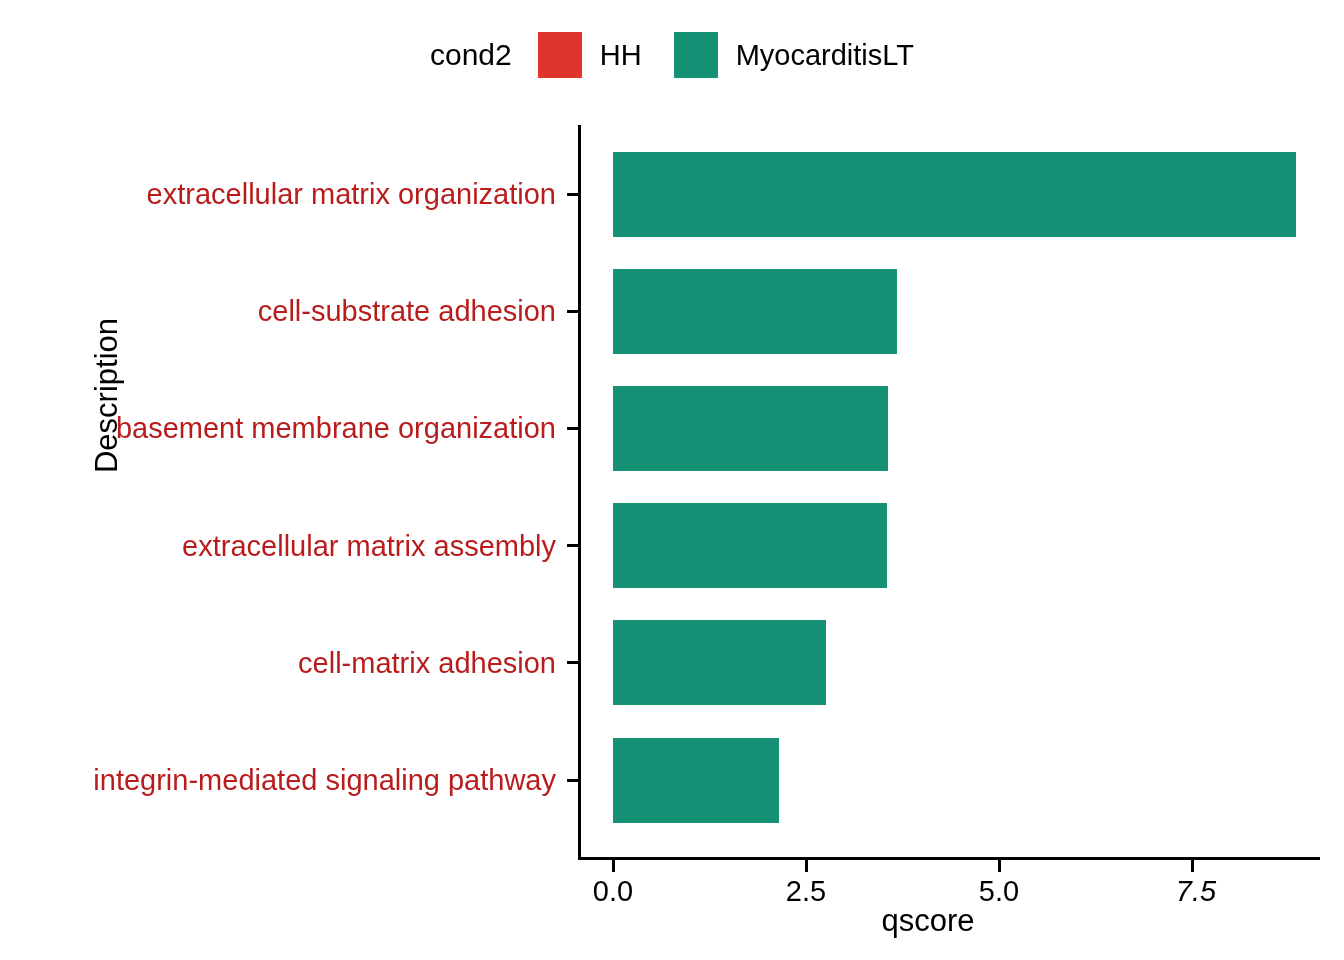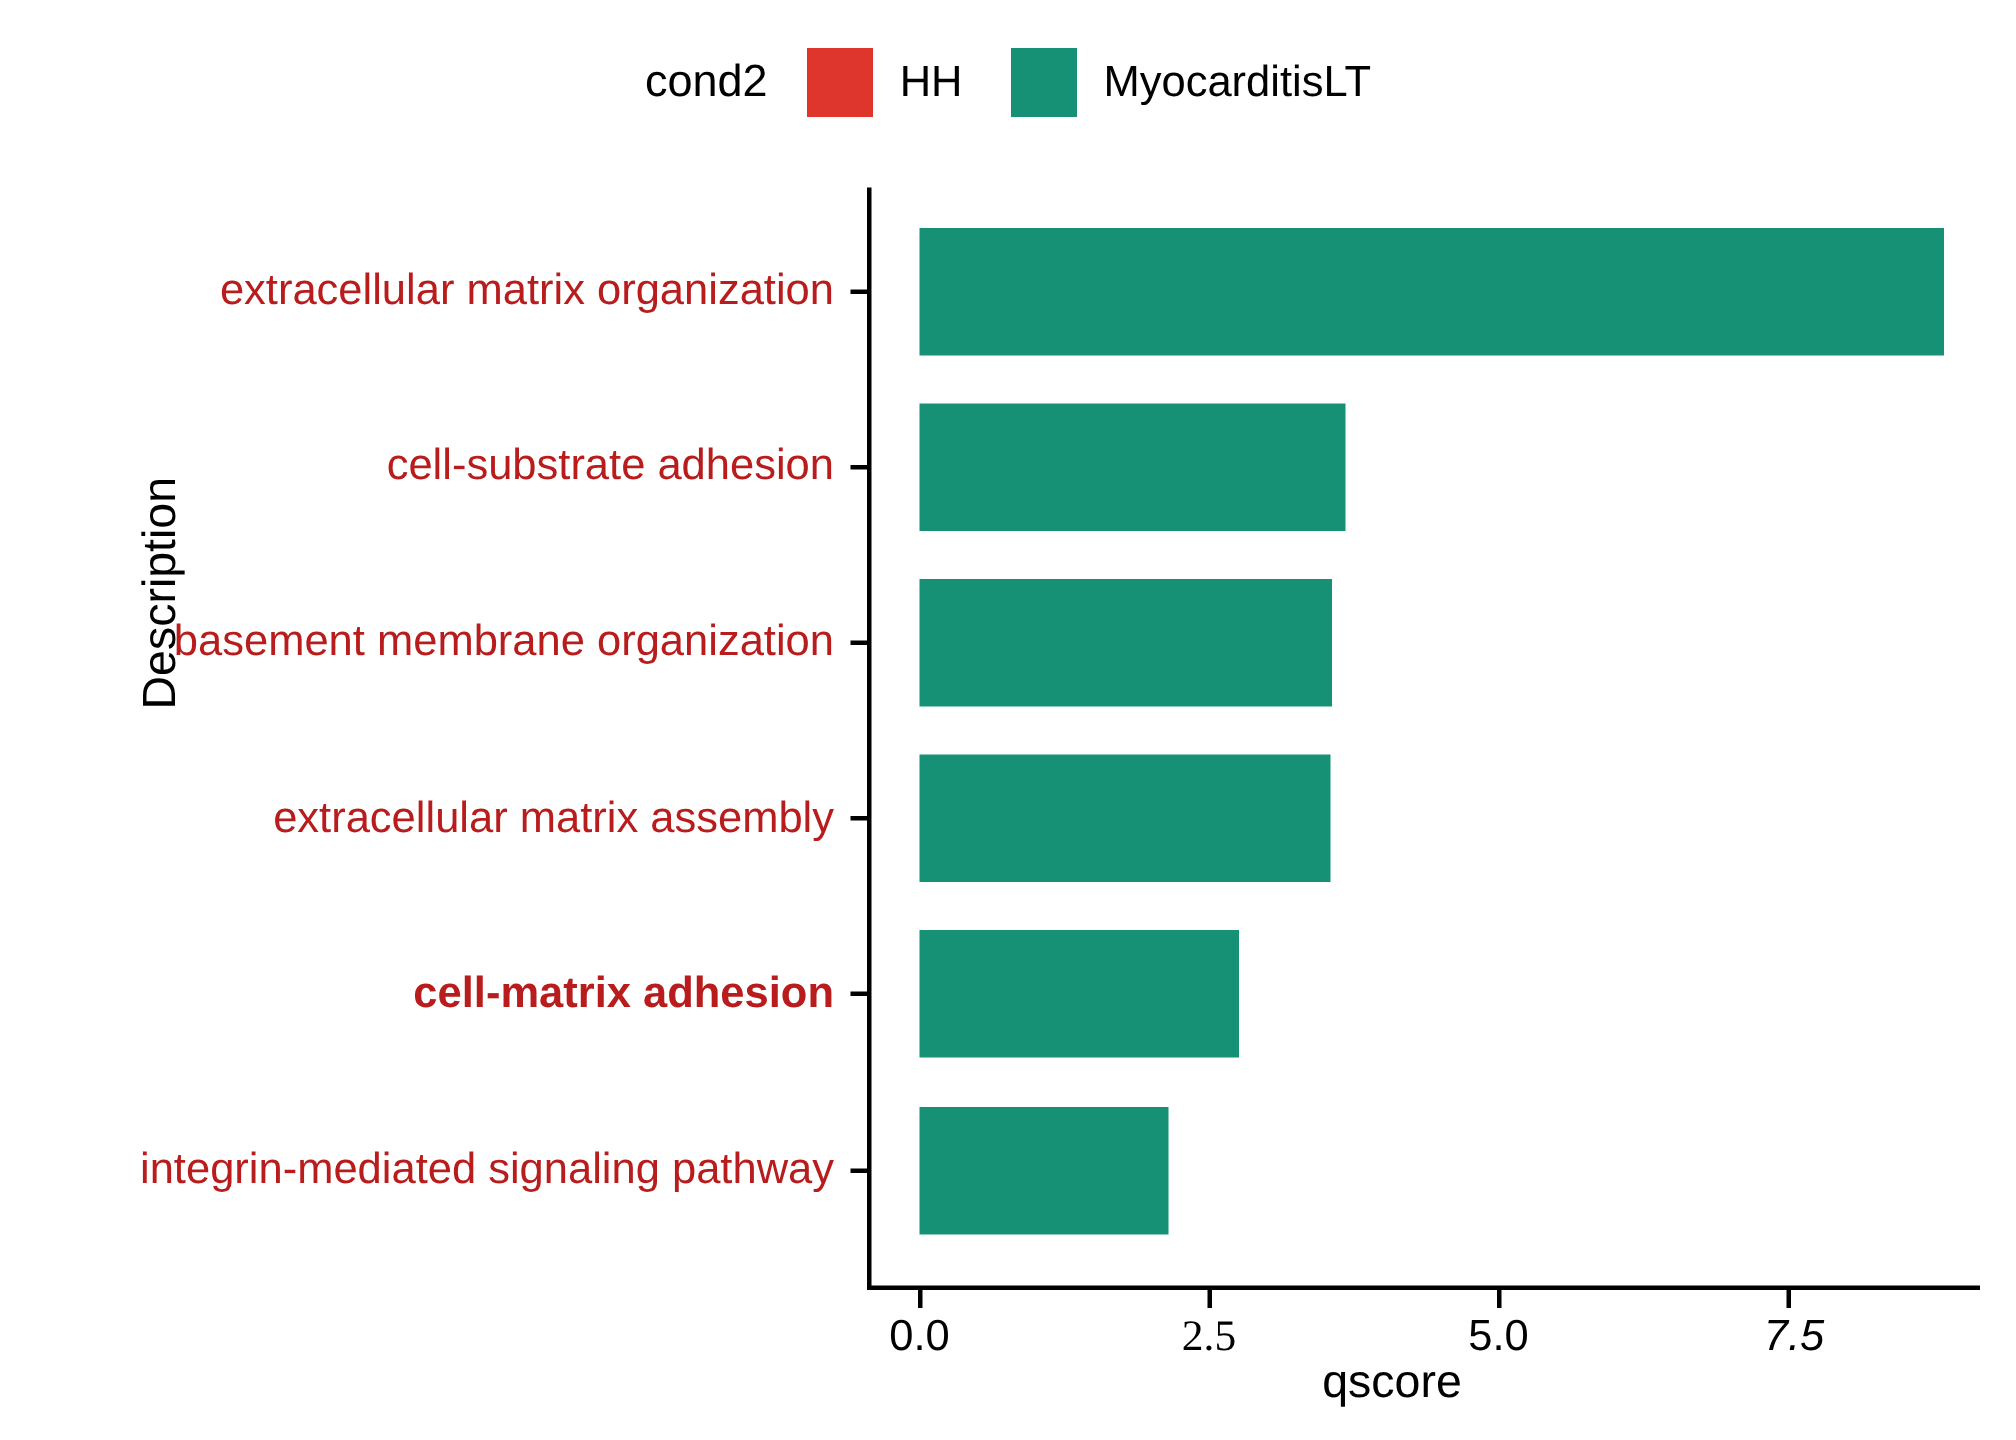--- a/index.html
+++ b/index.html
@@ -191,21 +191,21 @@
     </span>
   </div>
 
   <div id="ytitle">Description</div>
 
   <div id="ylabels">
       <div class="ycatlabel" style="top: 69px;">extracellular matrix organization</div>
       <div class="ycatlabel" style="top: 186.2px;">cell-substrate adhesion</div>
       <div class="ycatlabel" style="top: 303.4px;">basement membrane organization</div>
       <div class="ycatlabel" style="top: 420.6px;">extracellular matrix assembly</div>
-      <div class="ycatlabel" style="top: 537.8px; font-weight: bold;">cell-matrix adhesion</div>
+      <div class="ycatlabel" style="top: 537.8px;">cell-matrix adhesion</div>
       <div class="ycatlabel" style="top: 655px;">integrin-mediated signaling pathway</div>
     </div>
 
   <div id="panel">
     <div id="axis-y-line"></div>
     <div id="axis-x-line"></div>
     <div id="bars">
         <div class="bar" style="left: 35px; top: 26.5px; width: 683.22px; background: rgb(22, 145, 118);"></div>
         <div class="bar" style="left: 35px; top: 143.7px; width: 284.096px; background: rgb(22, 145, 118);"></div>
         <div class="bar" style="left: 35px; top: 260.9px; width: 274.832px; background: rgb(22, 145, 118);"></div>
@@ -215,21 +215,21 @@
       </div>
   <div class="ytick" style="top: 67.5px;"></div>
       <div class="ytick" style="top: 184.7px;"></div>
       <div class="ytick" style="top: 301.9px;"></div>
       <div class="ytick" style="top: 419.1px;"></div>
       <div class="ytick" style="top: 536.3px;"></div>
       <div class="ytick" style="top: 653.5px;"></div>
       <div class="xtick" style="left: 33.5px;"></div>
       <div class="xticklabel" style="left: 35px;">0.0</div>
       <div class="xtick" style="left: 226.5px;"></div>
-      <div class="xticklabel" style="left: 228px; font-family: Liberation Serif, serif;">2.5</div>
+      <div class="xticklabel" style="left: 228px;">2.5</div>
       <div class="xtick" style="left: 419.5px;"></div>
       <div class="xticklabel" style="left: 421px;">5.0</div>
       <div class="xtick" style="left: 612.5px;"></div>
       <div class="xticklabel" style="left: 618px; font-style: italic;">7.5</div>
     </div>
 
   <div id="xtitle">qscore</div>
 
 </div>
 

